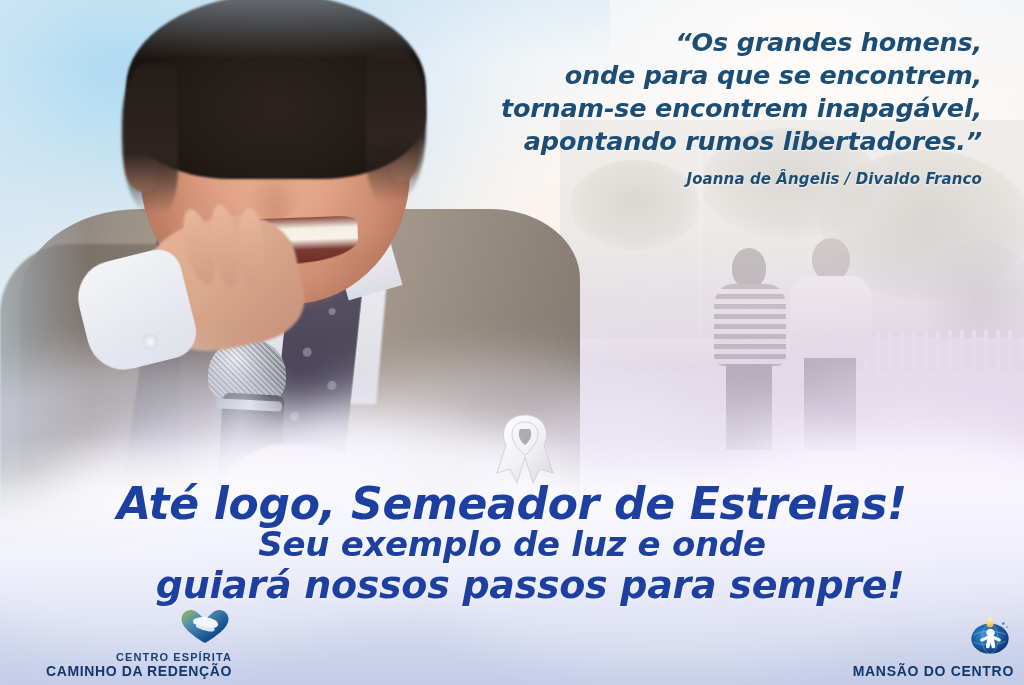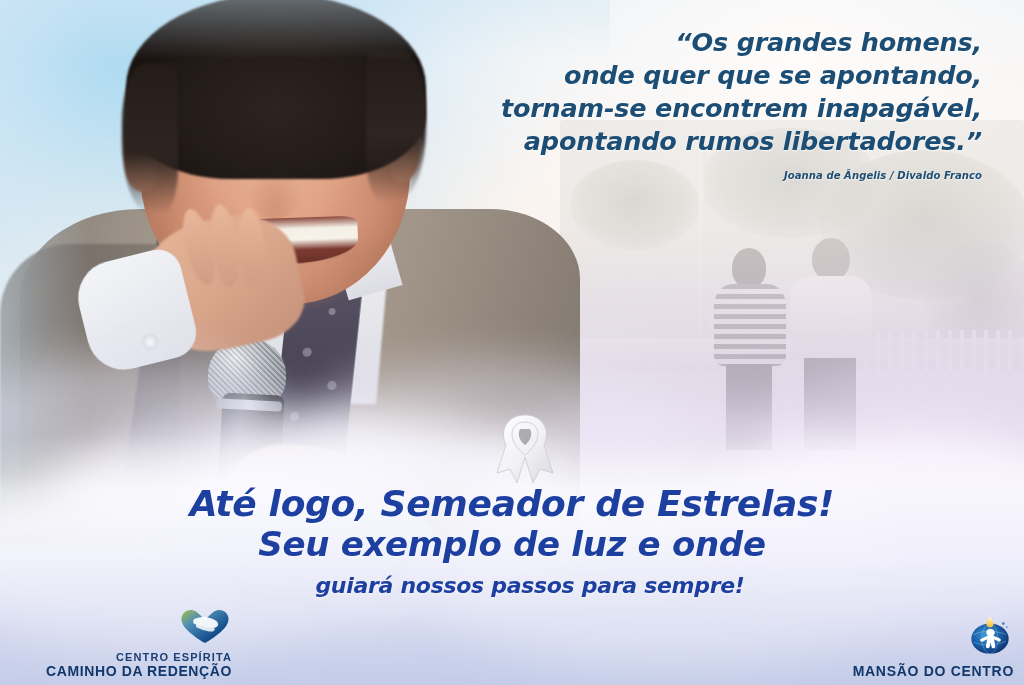--- a/index.html
+++ b/index.html
@@ -310,44 +310,44 @@
     font-size:25.5px; line-height:33px;
     color:#1c4d74;
     letter-spacing:-0.2px;
     white-space:nowrap;
     text-shadow:0 1px 2px rgba(255,255,255,0.7);
   }
   .quote-attr {
     margin-top:12px;
     font-family:"DejaVu Sans", sans-serif;
     font-style:italic; font-weight:bold;
-    font-size:10px; color:#1d4d72;
+    font-size:15px; color:#1d4d72;
     letter-spacing:0.1px;
     text-shadow:0 1px 2px rgba(255,255,255,0.7);
   }
 
   
   .ribbon { position:absolute; left:487px; top:411px; width:76px; height:86px; }
 
   
   .tribute {
     position:absolute; left:0; right:0; top:483px;
     text-align:center;
   }
   .tribute-line {
     font-family:"DejaVu Sans", sans-serif;
     font-style:italic; font-weight:bold;
     color:#1c3fa0;
     letter-spacing:-0.3px;
     line-height:41px;
     text-shadow:0 1px 3px rgba(255,255,255,0.55);
   }
-  .tribute-line.l1 { font-size:36px; }
+  .tribute-line.l1 { font-size:44px; }
   .tribute-line.l2 { font-size:34px; }
-  .tribute-line.l3 { font-size:22px;padding-left:36px; }
+  .tribute-line.l3 { font-size:38px;padding-left:36px; }
 
   
   .logo { position:absolute; bottom:6px; text-align:right; }
   .logo-left  { left:12px;  width:220px; }
   .logo-right { right:10px; width:220px; }
   .logo-mark { display:block; margin:0 auto 2px; }
   .logo-line1 {
     font-family:"Liberation Sans", sans-serif;
     font-weight:bold; font-size:11px; letter-spacing:1.1px;
     color:#1b3f73;
@@ -439,21 +439,21 @@
       <div class="cloud c6"></div>
     <div class="cloud c1"></div>
       <div class="cloud c2"></div>
     <div class="cloud c3"></div>
       <div class="cloud c4"></div>
     <div class="cloud-sheet"></div>
   </div>
 
   <div class="quote-block">
     <div class="quote-line">“Os grandes homens,</div>
-    <div class="quote-line">onde quer que se apontando,</div>
+    <div class="quote-line">onde para que se encontrem,</div>
     <div class="quote-line">tornam-se encontrem inapagável,</div>
     <div class="quote-line">apontando rumos libertadores.”</div>
     <div class="quote-attr">Joanna de Ângelis / Divaldo Franco</div>
   </div>
 
   <div class="ribbon">
     <svg viewBox="0 0 76 86" width="76" height="86">
       <defs>
         <linearGradient id="rg" x1="0" y1="0" x2="1" y2="1">
           <stop offset="0%" stop-color="#ffffff"></stop>

